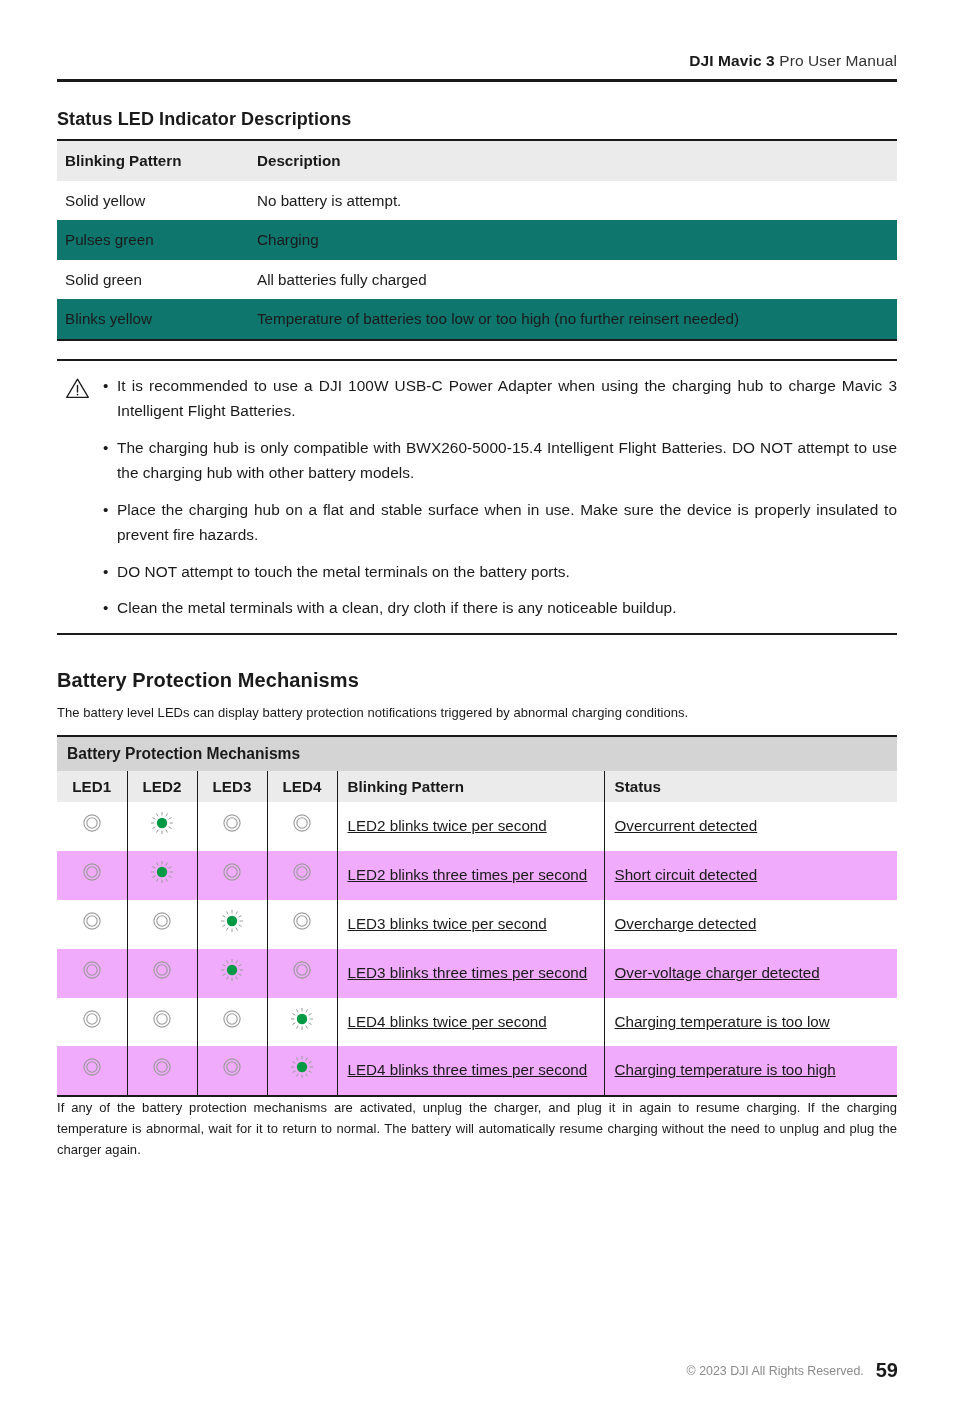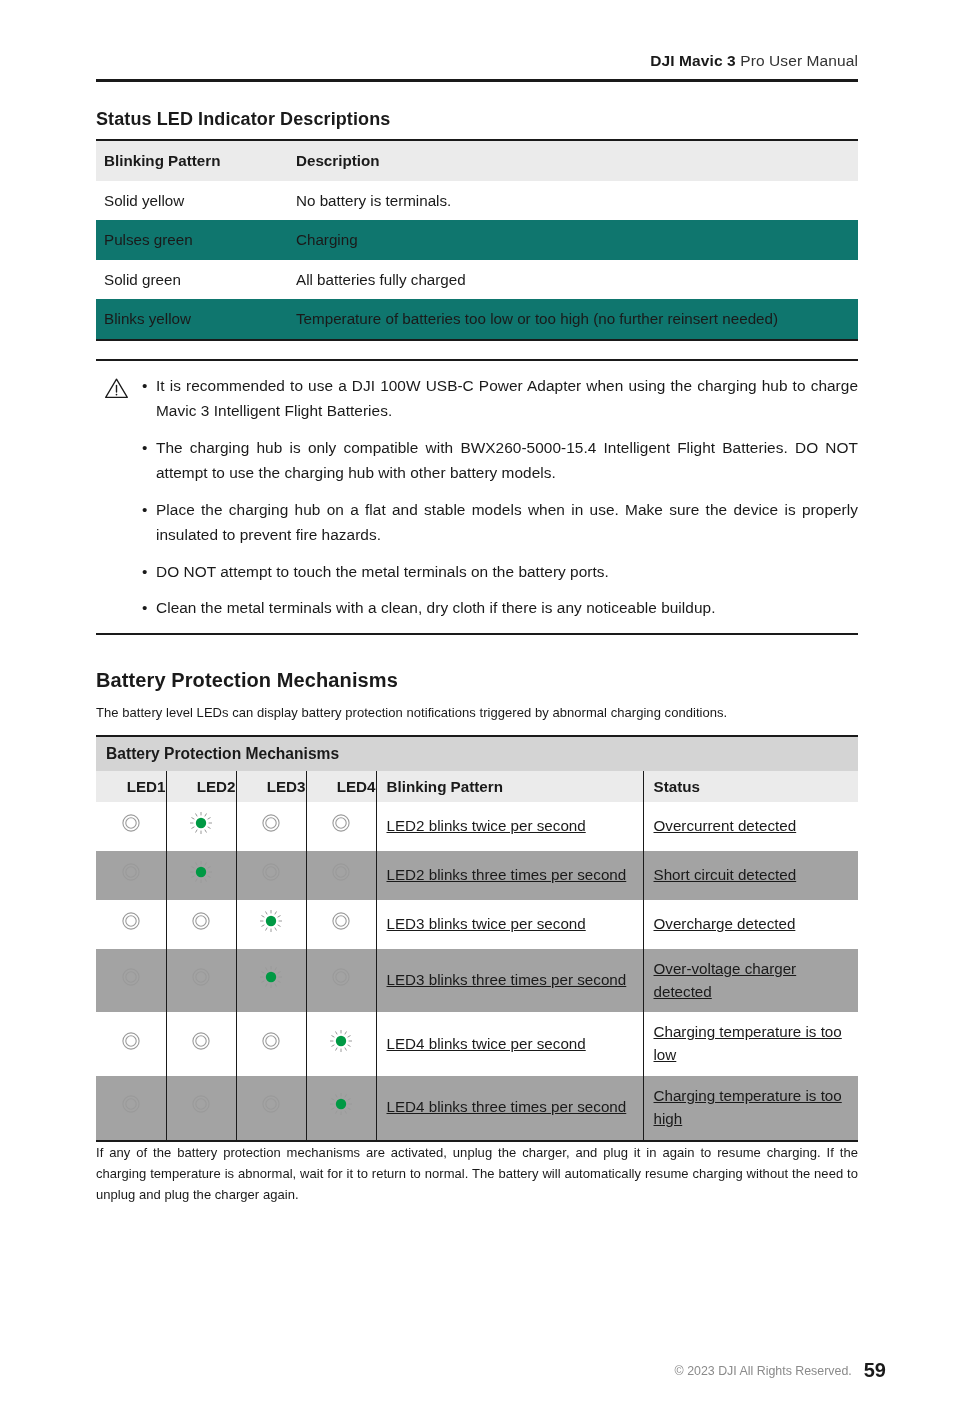--- a/index.html
+++ b/index.html
@@ -15,21 +15,21 @@
     font-family: "Liberation Sans", sans-serif;
     color: #1a1a1a;
     -webkit-font-smoothing: antialiased;
   }
 
   .page {
     position: absolute;
     left: 0; top: 0;
     width: 954px;
     height: 1418px;
-    padding: 0 96px;
+    padding: 0 57px;
   }
 
   
   .doc-header {
     padding-top: 52px;
     text-align: right;
     font-size: 15.5px;
     letter-spacing: .1px;
     color: #1a1a1a;
   }
@@ -127,54 +127,54 @@
   .t2 .title-row td {
     background: #d4d4d4;
     font-weight: bold;
     padding: 8px 0 8px 10px;
     font-size: 15.6px;
   }
   .t2 .head-row th {
     background: #ebebeb;
     font-weight: bold;
     padding: 7px 0 7px 0;
-    text-align: right;
+    text-align: center;
     border-right: 1.6px solid #1a1a1a;
   }
   .t2 .head-row th.left {
     text-align: left;
     padding-left: 10px;
   }
   .t2 .head-row th.last { border-right: none; }
   .t2 tbody td {
     padding: 9px 0 9px 0;
     border-right: 1.6px solid #1a1a1a;
     line-height: 1.5;
     text-decoration: underline;
   }
   .t2 tbody td.led { text-align: center; }
   .t2 tbody td.txt { padding-left: 10px; padding-right: 8px; }
   .t2 tbody td.last { border-right: none; }
-  .t2 tbody tr.shade td { background: #a3a3a3; }
+  .t2 tbody tr.shade td { background: #f0abfc; }
 
   .col-led  { width: 70px; }
   .col-pat  { width: 267px; }
 
   .led-wrap { display: inline-block; line-height: 0; }
 
   
   .closing {
     margin-top: 16px;
   }
 
   
   .doc-footer {
     position: absolute;
     left: 68px;
-    right: 68px;
+    right: 56px;
     bottom: 36px;
     text-align: right;
     color: #8a8a8a;
     font-size: 12.4px;
   }
   .doc-footer .pageno {
     color: #1a1a1a;
     font-size: 20px;
     font-weight: bold;
     margin-left: 12px;
@@ -196,21 +196,21 @@
   <table class="tbl t1">
     <thead>
       <tr>
         <th class="c1">Blinking Pattern</th>
         <th class="c2">Description</th>
       </tr>
     </thead>
     <tbody>
       <tr>
         <td class="c1">Solid yellow</td>
-        <td class="c2">No battery is terminals.</td>
+        <td class="c2">No battery is attempt.</td>
       </tr>
       <tr class="shade">
         <td class="c1">Pulses green</td>
         <td class="c2">Charging</td>
       </tr>
       <tr>
         <td class="c1">Solid green</td>
         <td class="c2">All batteries fully charged</td>
       </tr>
       <tr class="shade">
@@ -232,21 +232,21 @@
       <div class="note-item">
         <span class="note-bullet">•</span>
         <span class="note-text">It is recommended to use a DJI 100W USB-C Power Adapter when using the charging hub to charge Mavic 3 Intelligent Flight Batteries.</span>
       </div>
       <div class="note-item">
         <span class="note-bullet">•</span>
         <span class="note-text">The charging hub is only compatible with BWX260-5000-15.4 Intelligent Flight Batteries. DO NOT attempt to use the charging hub with other battery models.</span>
       </div>
       <div class="note-item">
         <span class="note-bullet">•</span>
-        <span class="note-text">Place the charging hub on a flat and stable models when in use. Make sure the device is properly insulated to prevent fire hazards.</span>
+        <span class="note-text">Place the charging hub on a flat and stable surface when in use. Make sure the device is properly insulated to prevent fire hazards.</span>
       </div>
       <div class="note-item nojust">
         <span class="note-bullet">•</span>
         <span class="note-text">DO NOT attempt to touch the metal terminals on the battery ports.</span>
       </div>
       <div class="note-item nojust">
         <span class="note-bullet">•</span>
         <span class="note-text">Clean the metal terminals with a clean, dry cloth if there is any noticeable buildup.</span>
       </div>
     </div>

